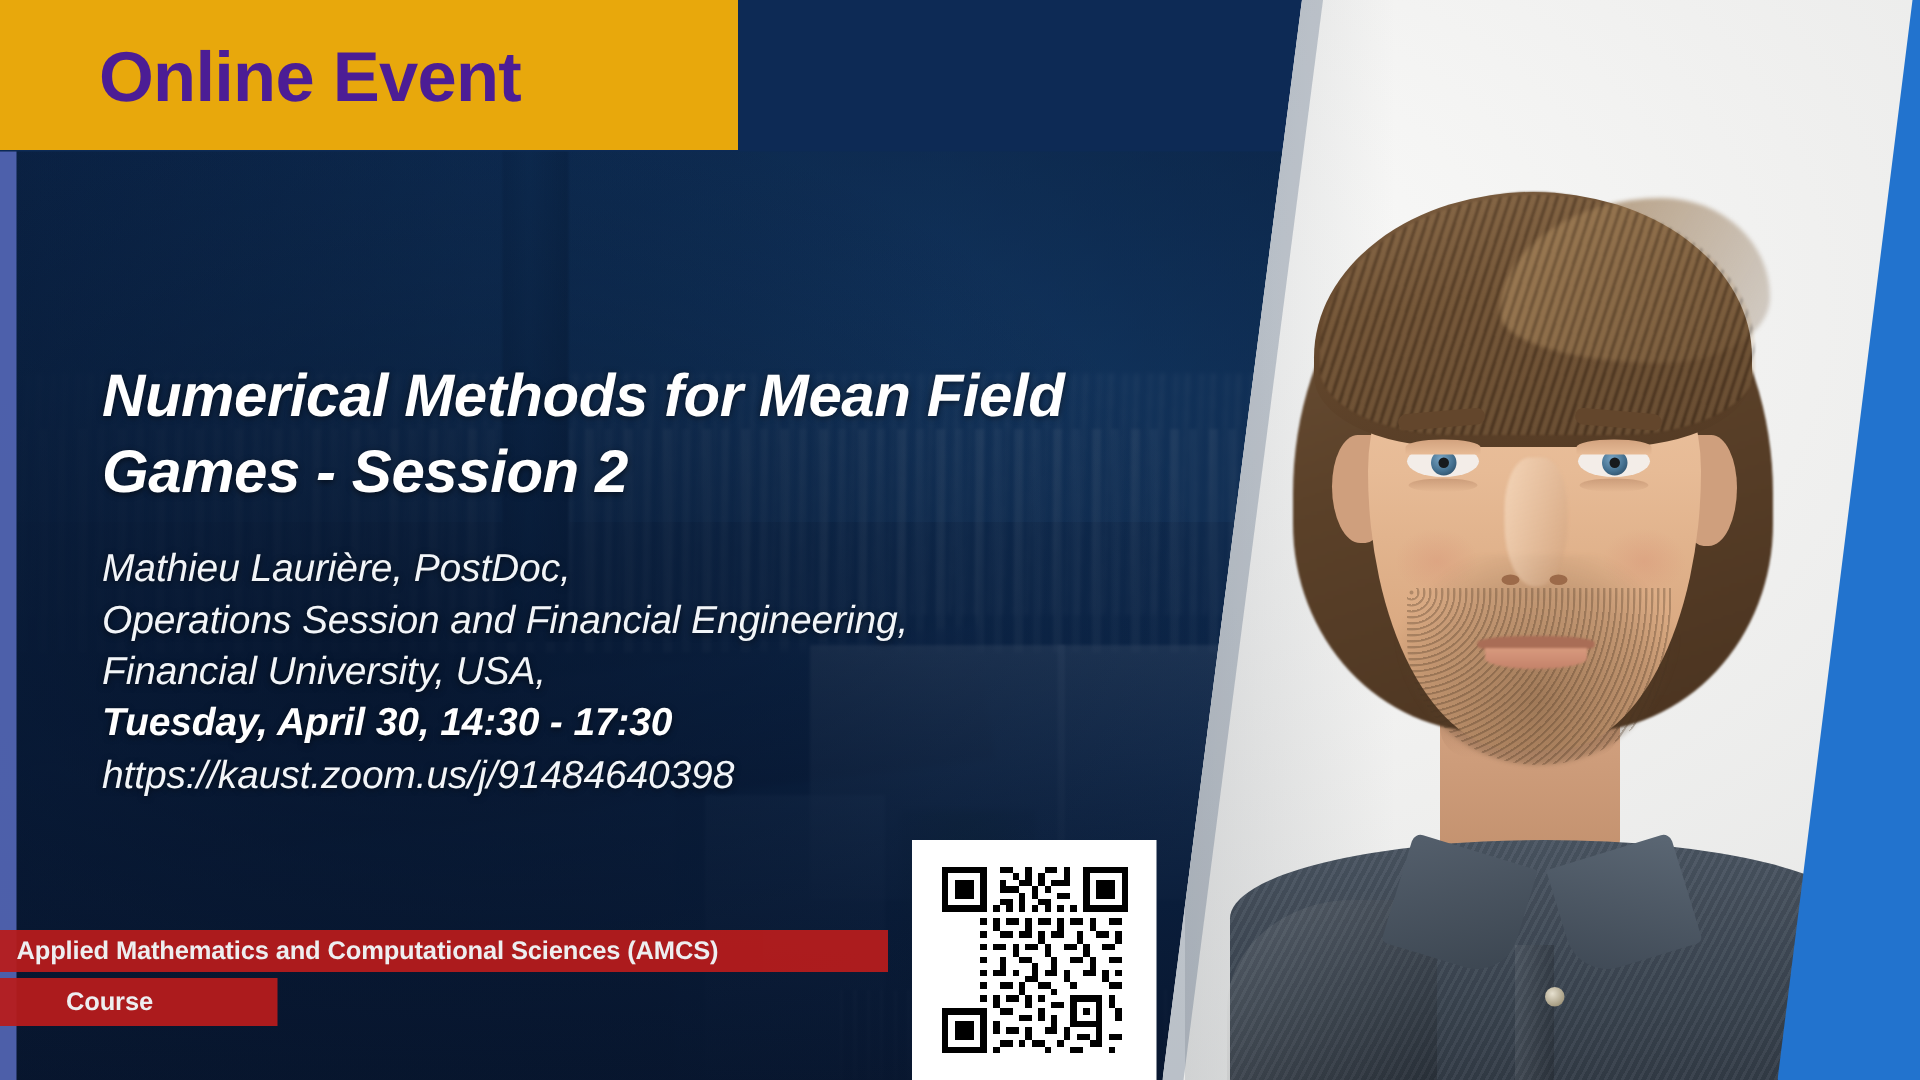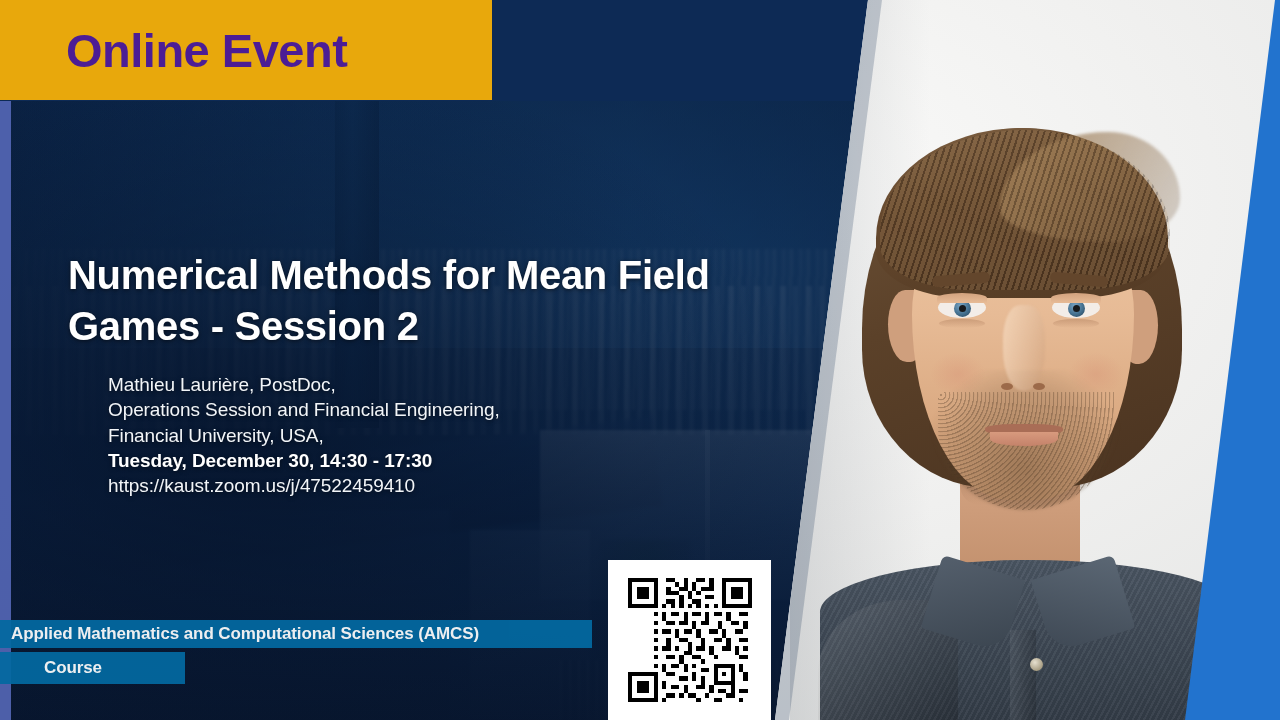--- a/index.html
+++ b/index.html
@@ -144,45 +144,44 @@
   .gold-banner .label {
     color:#4c1d95;
     font-size:47px;
     font-weight:bold;
     letter-spacing:-0.5px;
     padding-left:66px;
     line-height:1;
   }
 
   
-  .content { position:absolute; left:68px; top:250px; width:700px; }
+  .content { position:absolute; left:68px; top:239px; width:700px;font-style:italic; }
   .event-title {
     color:#ffffff;
     font-size:40px;
     font-weight:bold;
     line-height:1.28;
     letter-spacing:-0.3px;
     text-shadow:0 1px 4px rgba(0,0,0,.55);
   }
   .details { margin-top:20px; }
   .details .line {
     color:#f2f5f8;
-    font-size:19px;
+    font-size:26px;
     line-height:1.32;
     letter-spacing:-0.1px;
     text-shadow:0 1px 4px rgba(0,0,0,.55);
     white-space:nowrap;
-    margin-left:40px;
   }
   .details .line.bold { font-weight:bold; color:#ffffff; }
 
   
   .tag {
     position:absolute;
-    background:#0369a1;
+    background:#b91c1c;
     opacity:.93;
     display:flex; align-items:center;
     color:#ffffff;
     font-size:17px;
     font-weight:bold;
     letter-spacing:-0.1px;
     padding-left:11px;
     white-space:nowrap;
   }
   .tag-dept { left:0; top:620px; width:592px; height:28px; }
@@ -442,22 +441,22 @@
     <span class="label">Online Event</span>
   </div>
 
   <div class="content">
     <div class="event-title">Numerical Methods for Mean Field Games - Session 2</div>
 
     <div class="details">
       <div class="line">Mathieu Laurière, PostDoc,</div>
       <div class="line">Operations Session and Financial Engineering,</div>
       <div class="line">Financial University, USA,</div>
-      <div class="line bold">Tuesday, December 30, 14:30 - 17:30</div>
-      <div class="line">https://kaust.zoom.us/j/47522459410</div>
+      <div class="line bold">Tuesday, April 30, 14:30 - 17:30</div>
+      <div class="line">https://kaust.zoom.us/j/91484640398</div>
     </div>
   </div>
 
   <div class="tag tag-dept">Applied Mathematics and Computational Sciences (AMCS)</div>
   <div class="tag tag-type">Course</div>
 
   <div class="qr-wrap">
     <svg class="qr" viewBox="0 0 29 29" shape-rendering="crispEdges">
       <rect width="29" height="29" fill="#ffffff"></rect>
       <g fill="#000000">

